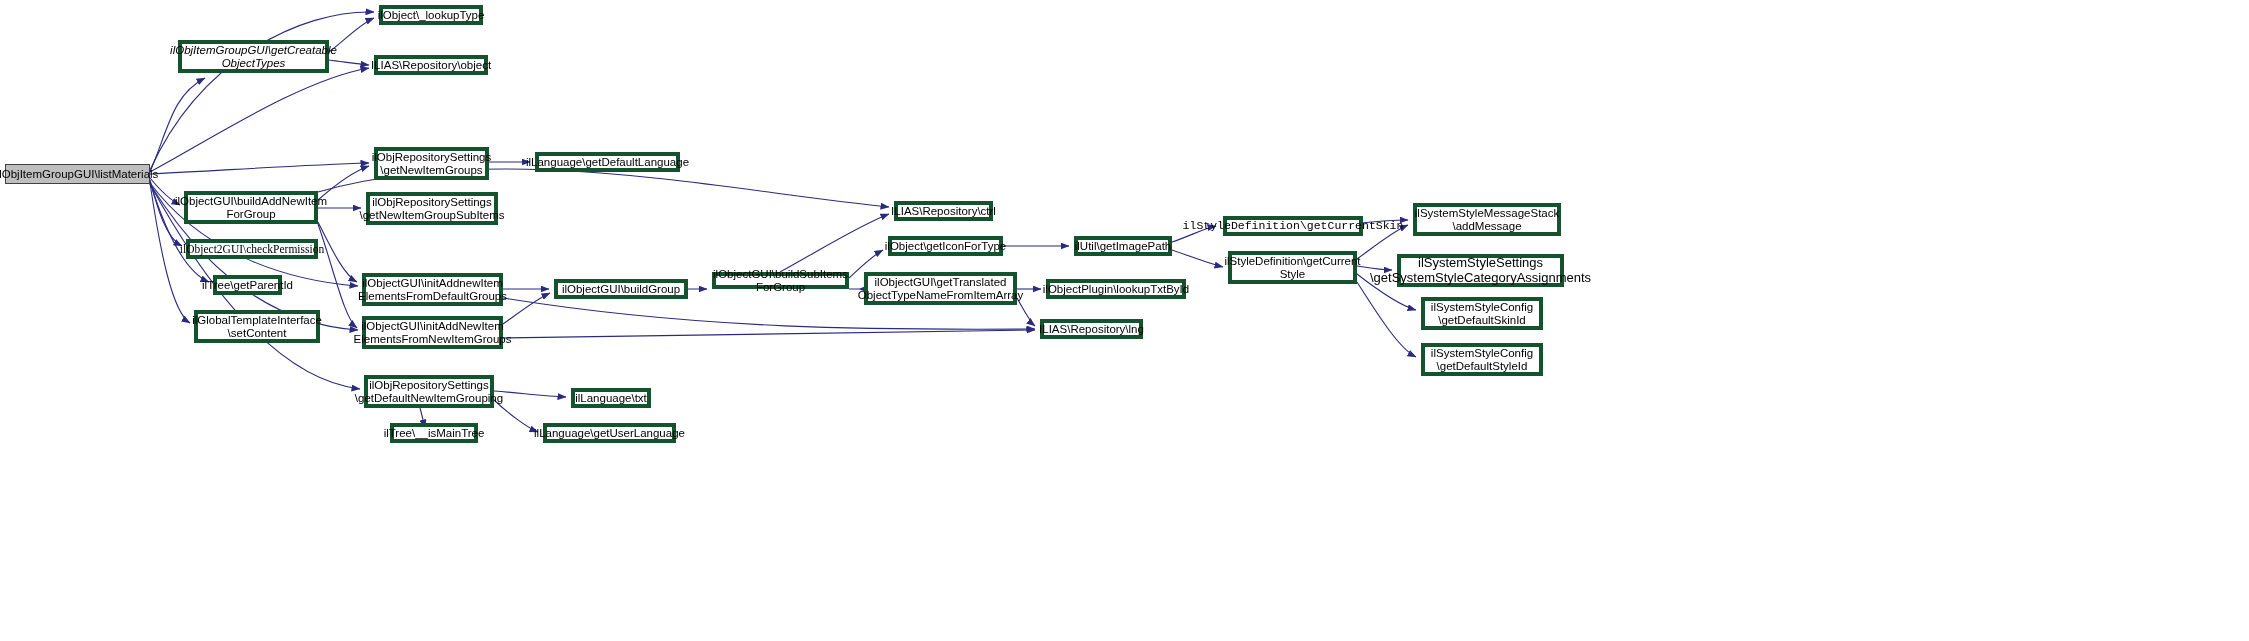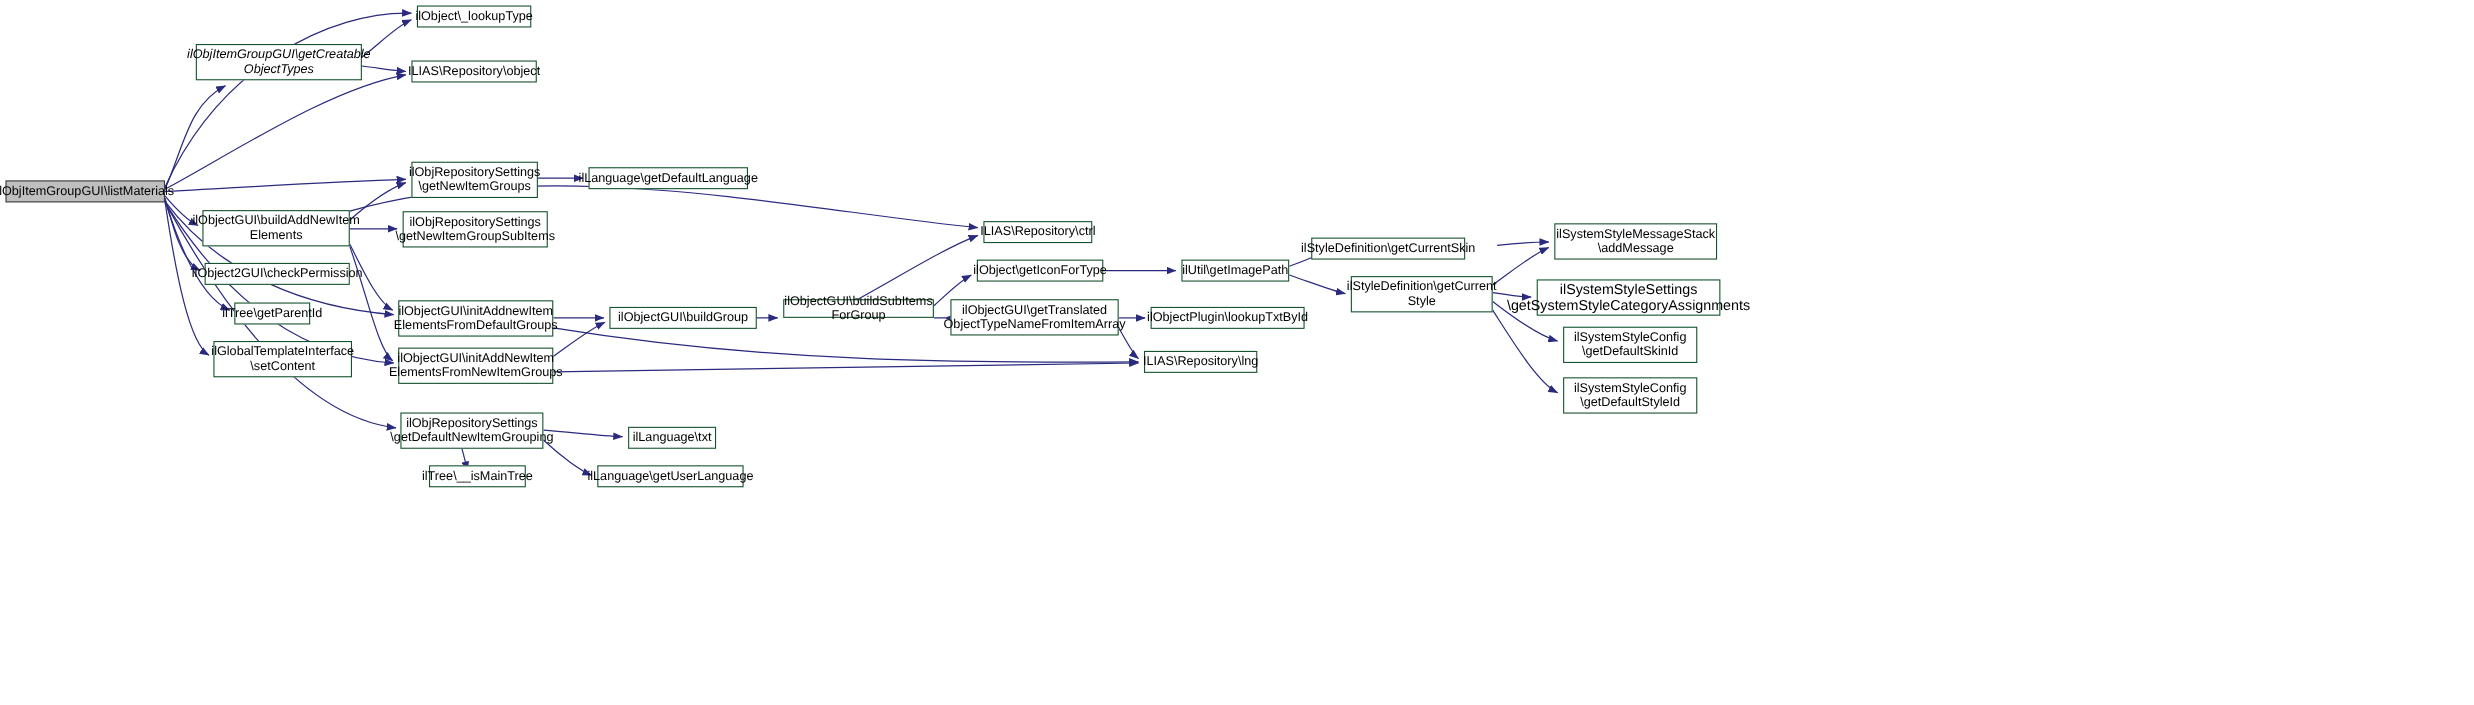--- a/index.html
+++ b/index.html
@@ -1,19 +1,19 @@
 <!DOCTYPE html>
 <html><head>
 <meta charset="utf-8">
 <style>
   html,body{margin:0;padding:0;background:#ffffff;}
   body{font-family:"Liberation Sans", sans-serif;}
   #graph-root{position:relative;width:2249px;height:641px;background:#ffffff;overflow:hidden;}
   svg.edges{position:absolute;left:0;top:0;width:2249px;height:641px;}
-  .node{position:absolute;box-sizing:border-box;border:1px solid #14532d;background:#ffffff;
+  .node{position:absolute;box-sizing:border-box;border:4px solid #14532d;background:#ffffff;
         display:flex;align-items:center;justify-content:center;text-align:center;
         font-family:"Liberation Sans", sans-serif;color:#000000;line-height:1.12;}
   .node.root{background:#bfbfbf;border:1px solid #404040;}
   .node .lbl{display:block;white-space:pre-line;padding:0 3px;}
 </style>
 </head>
 <body>
 
 <div id="graph-root">
   <svg class="edges" viewBox="0 0 2249 641" xmlns="http://www.w3.org/2000/svg">
@@ -81,39 +81,39 @@
       </div>
       <div class="node" style="left: 374px; top: 147px; width: 115px; height: 33px; font-size: 11.5px;">
         <span class="lbl">ilObjRepositorySettings
 \getNewItemGroups</span>
       </div>
       <div class="node" style="left: 535px; top: 152px; width: 145px; height: 20px; font-size: 11.5px;">
         <span class="lbl">ilLanguage\getDefaultLanguage</span>
       </div>
       <div class="node" style="left: 184px; top: 191px; width: 134px; height: 33px; font-size: 11.5px;">
         <span class="lbl">ilObjectGUI\buildAddNewItem
-Elements</span>
+ForGroup</span>
       </div>
       <div class="node" style="left: 366px; top: 192px; width: 132px; height: 33px; font-size: 11.5px;">
         <span class="lbl">ilObjRepositorySettings
 \getNewItemGroupSubItems</span>
       </div>
       <div class="node" style="left: 894px; top: 201px; width: 99px; height: 20px; font-size: 11.5px; align-items: center;">
         <span class="lbl">ILIAS\Repository\ctrl</span>
       </div>
-      <div class="node" style="left: 186px; top: 239px; width: 132px; height: 20px; font-size: 11.5px;">
+      <div class="node" style="left: 186px; top: 239px; width: 132px; height: 20px; font-size: 11.5px; font-family: Liberation Serif, serif;">
         <span class="lbl">ilObject2GUI\checkPermission</span>
       </div>
       <div class="node" style="left: 888px; top: 236px; width: 115px; height: 20px; font-size: 11.5px;">
         <span class="lbl">ilObject\getIconForType</span>
       </div>
       <div class="node" style="left: 1074px; top: 236px; width: 98px; height: 20px; font-size: 11.5px;">
         <span class="lbl">ilUtil\getImagePath</span>
       </div>
-      <div class="node" style="left: 1192px; top: 216px; width: 140px; height: 20px; font-size: 11.5px;">
+      <div class="node" style="left: 1223px; top: 216px; width: 140px; height: 20px; font-size: 11.5px; font-family: Liberation Mono, monospace;">
         <span class="lbl">ilStyleDefinition\getCurrentSkin</span>
       </div>
       <div class="node" style="left: 1413px; top: 203px; width: 148px; height: 33px; font-size: 11.5px;">
         <span class="lbl">ilSystemStyleMessageStack
 \addMessage</span>
       </div>
       <div class="node" style="left: 1228px; top: 251px; width: 129px; height: 33px; font-size: 11.5px;">
         <span class="lbl">ilStyleDefinition\getCurrent
 Style</span>
       </div>

